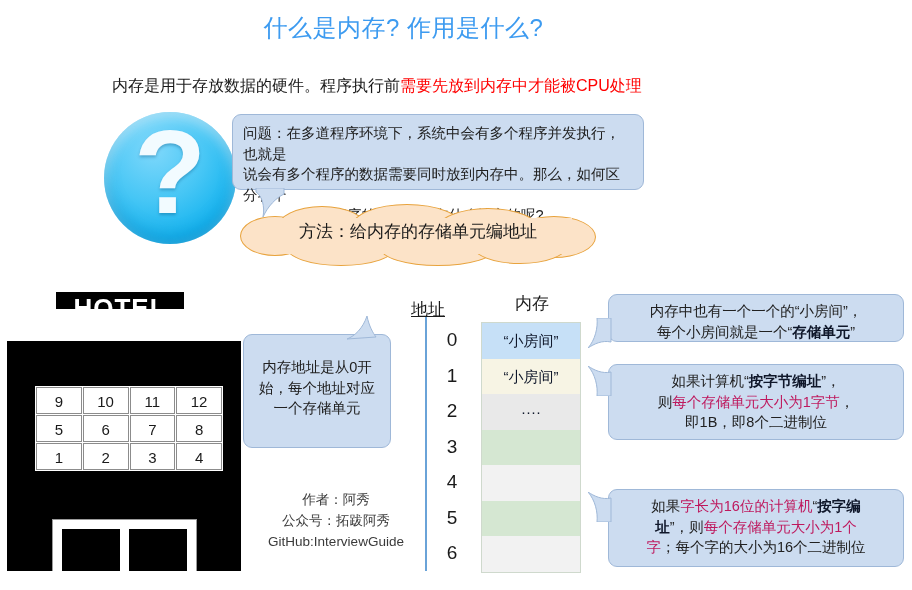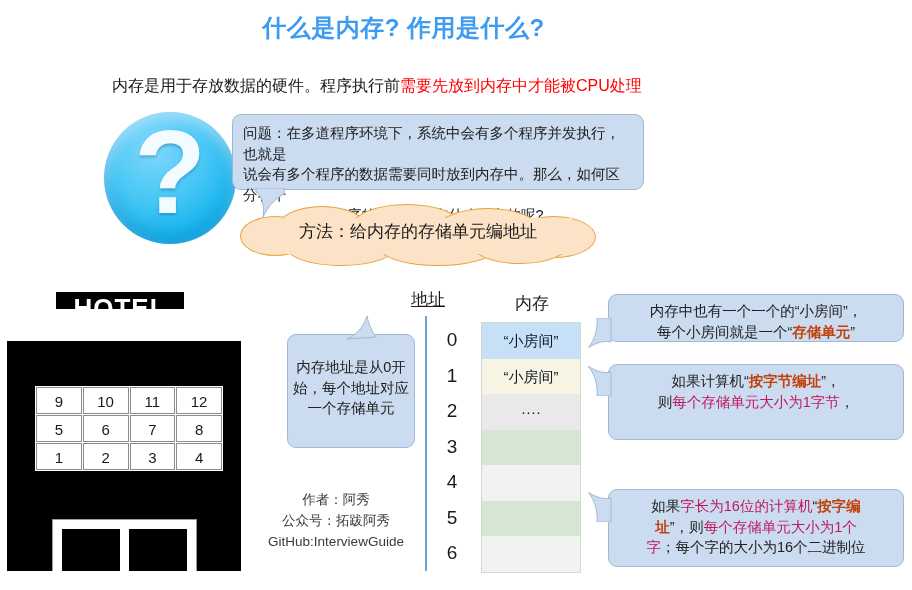--- a/index.html
+++ b/index.html
@@ -19,21 +19,21 @@
   }
 
   
   #title {
     position: absolute;
     left: 0;
     top: 12px;
     width: 807px;
     text-align: center;
     font-size: 24px;
-    font-weight: bold;
+    font-weight: normal;
     color: #3d9bf0;
     letter-spacing: 0.5px;
   }
 
   
   #subtitle {
     position: absolute;
     left: 112px;
     top: 76px;
     width: 700px;
@@ -73,21 +73,21 @@
     position: absolute;
     background: #ccdcf0;
     border: 1px solid #9fb8d8;
     border-radius: 9px;
     box-sizing: border-box;
     color: #212121;
     line-height: 1.42;
     text-align: center;
   }
   .bubble .red   { color: #be185d; }
-  .bubble .redb  { color: #c2410c; font-weight: bold; }
+  .bubble .redb  { color: #0f172a; font-weight: bold; }
 
   
   #bubble-question {
     left: 232px;
     top: 114px;
     width: 412px;
     height: 76px;
     padding: 8px 10px 0 10px;
     font-size: 14.5px;
     text-align: left;
@@ -209,25 +209,24 @@
     text-align: center;
     font-size: 13.5px;
     color: #3a3a3a;
     line-height: 1.55;
   }
 
   
   #bubble-address {
     left: 243px;
     top: 334px;
-    width: 128px;
+    width: 148px;
     height: 114px;
     padding-top: 22px;
     font-size: 14.5px;
-    margin-left: 44px;
   }
   #tail-address {
     position: absolute;
     left: 347px;
     top: 316px;
     width: 30px;
     height: 24px;
   }
 
   
@@ -235,21 +234,21 @@
     position: absolute;
     left: 425px;
     top: 316px;
     width: 2px;
     height: 255px;
     background: #6aa3d8;
   }
   #lbl-addr {
     position: absolute;
     left: 400px;
-    top: 288px;
+    top: 298px;
     width: 56px;
     text-align: center;
     font-size: 17px;
     color: #1a1a1a;
     text-decoration: underline;
   }
   #lbl-mem {
     position: absolute;
     left: 480px;
     top: 292px;
@@ -422,20 +421,21 @@
     <div>内存中也有一个一个的“小房间”，</div>
     <div><span>每个小房间就是一个“</span><span class="redb">存储单元</span><span>”</span></div>
   </div>
   <svg id="tail-r1" viewBox="0 0 24 30">
     <path d="M23,0 L23,24 C14,22 6,26 0,30 C7,22 10,10 9,0 Z" fill="#ccdcf0" stroke="#9fb8d8" stroke-width="1"></path>
   </svg>
 
   <div id="bubble-r2" class="bubble">
     <div><span>如果计算机“</span><span class="redb">按字节编址</span><span>”，</span></div>
     <div><span>则</span><span class="red">每个存储单元大小为1字节</span><span>，</span></div>
+    <div>即1B，即8个二进制位</div>
   </div>
   <svg id="tail-r2" viewBox="0 0 24 30">
     <path d="M23,30 L23,6 C14,8 6,4 0,0 C7,8 10,20 9,30 Z" fill="#ccdcf0" stroke="#9fb8d8" stroke-width="1"></path>
   </svg>
 
   <div id="bubble-r3" class="bubble">
     <div><span>如果</span><span class="red">字长为16位的计算机</span><span>“</span><span class="redb">按字编</span></div>
     <div><span class="redb">址</span><span>”，则</span><span class="red">每个存储单元大小为1个</span></div>
     <div><span class="red">字</span><span>；每个字的大小为16个二进制位</span></div>
   </div>

